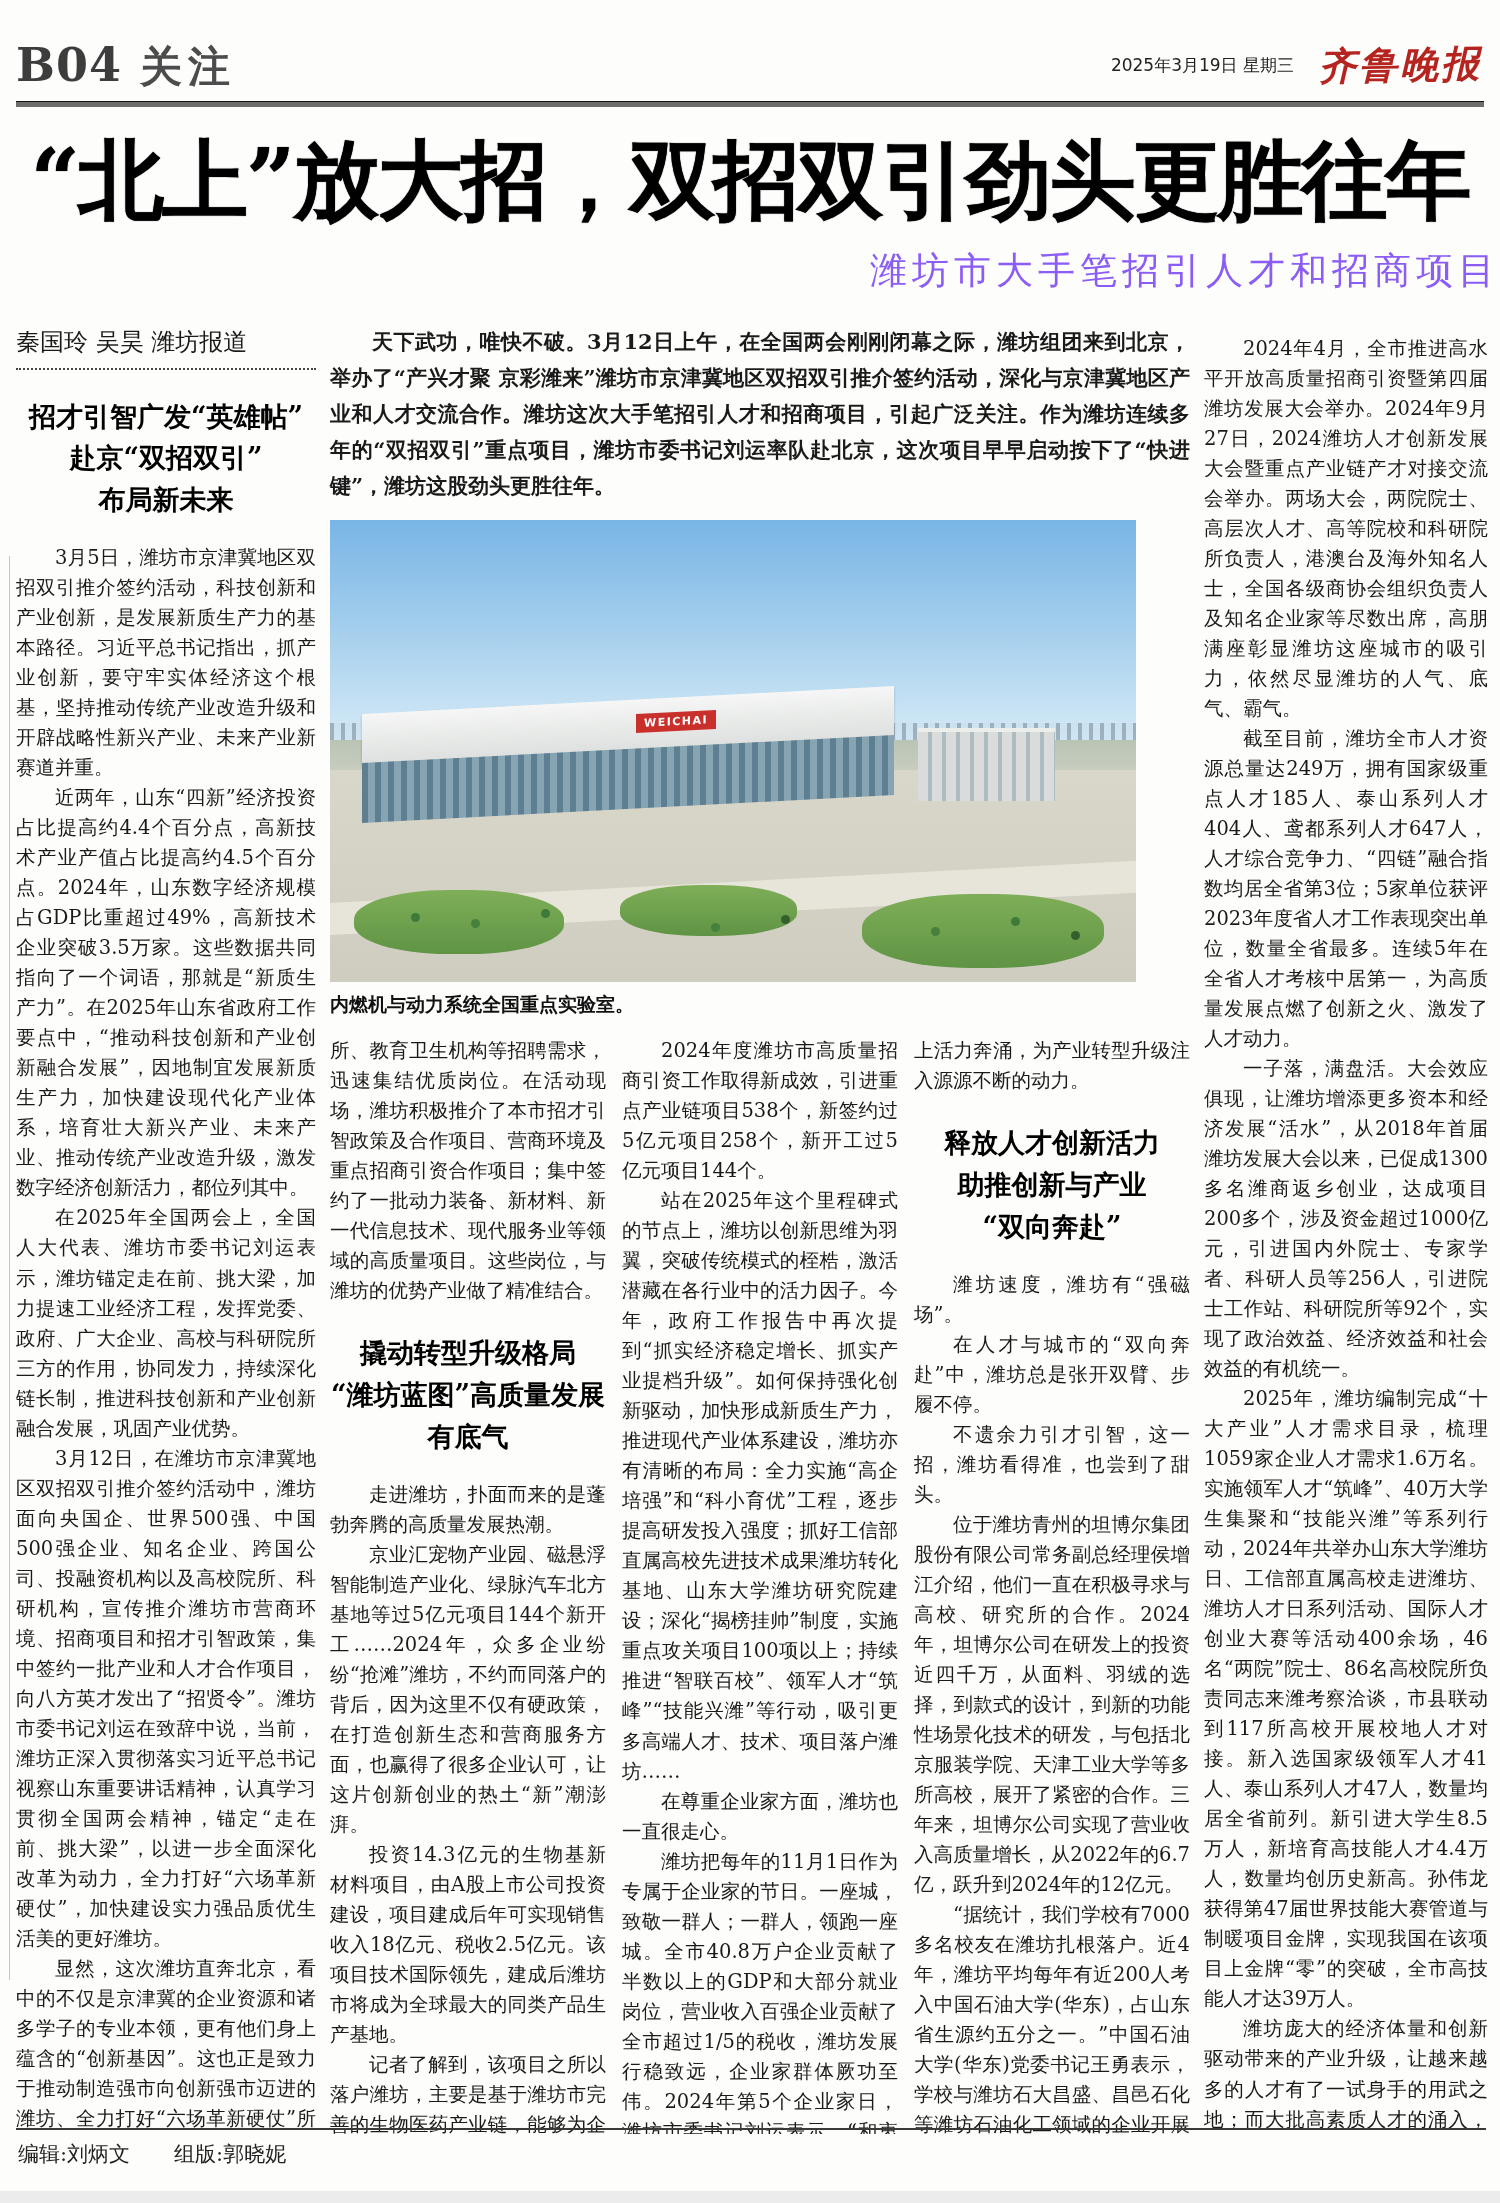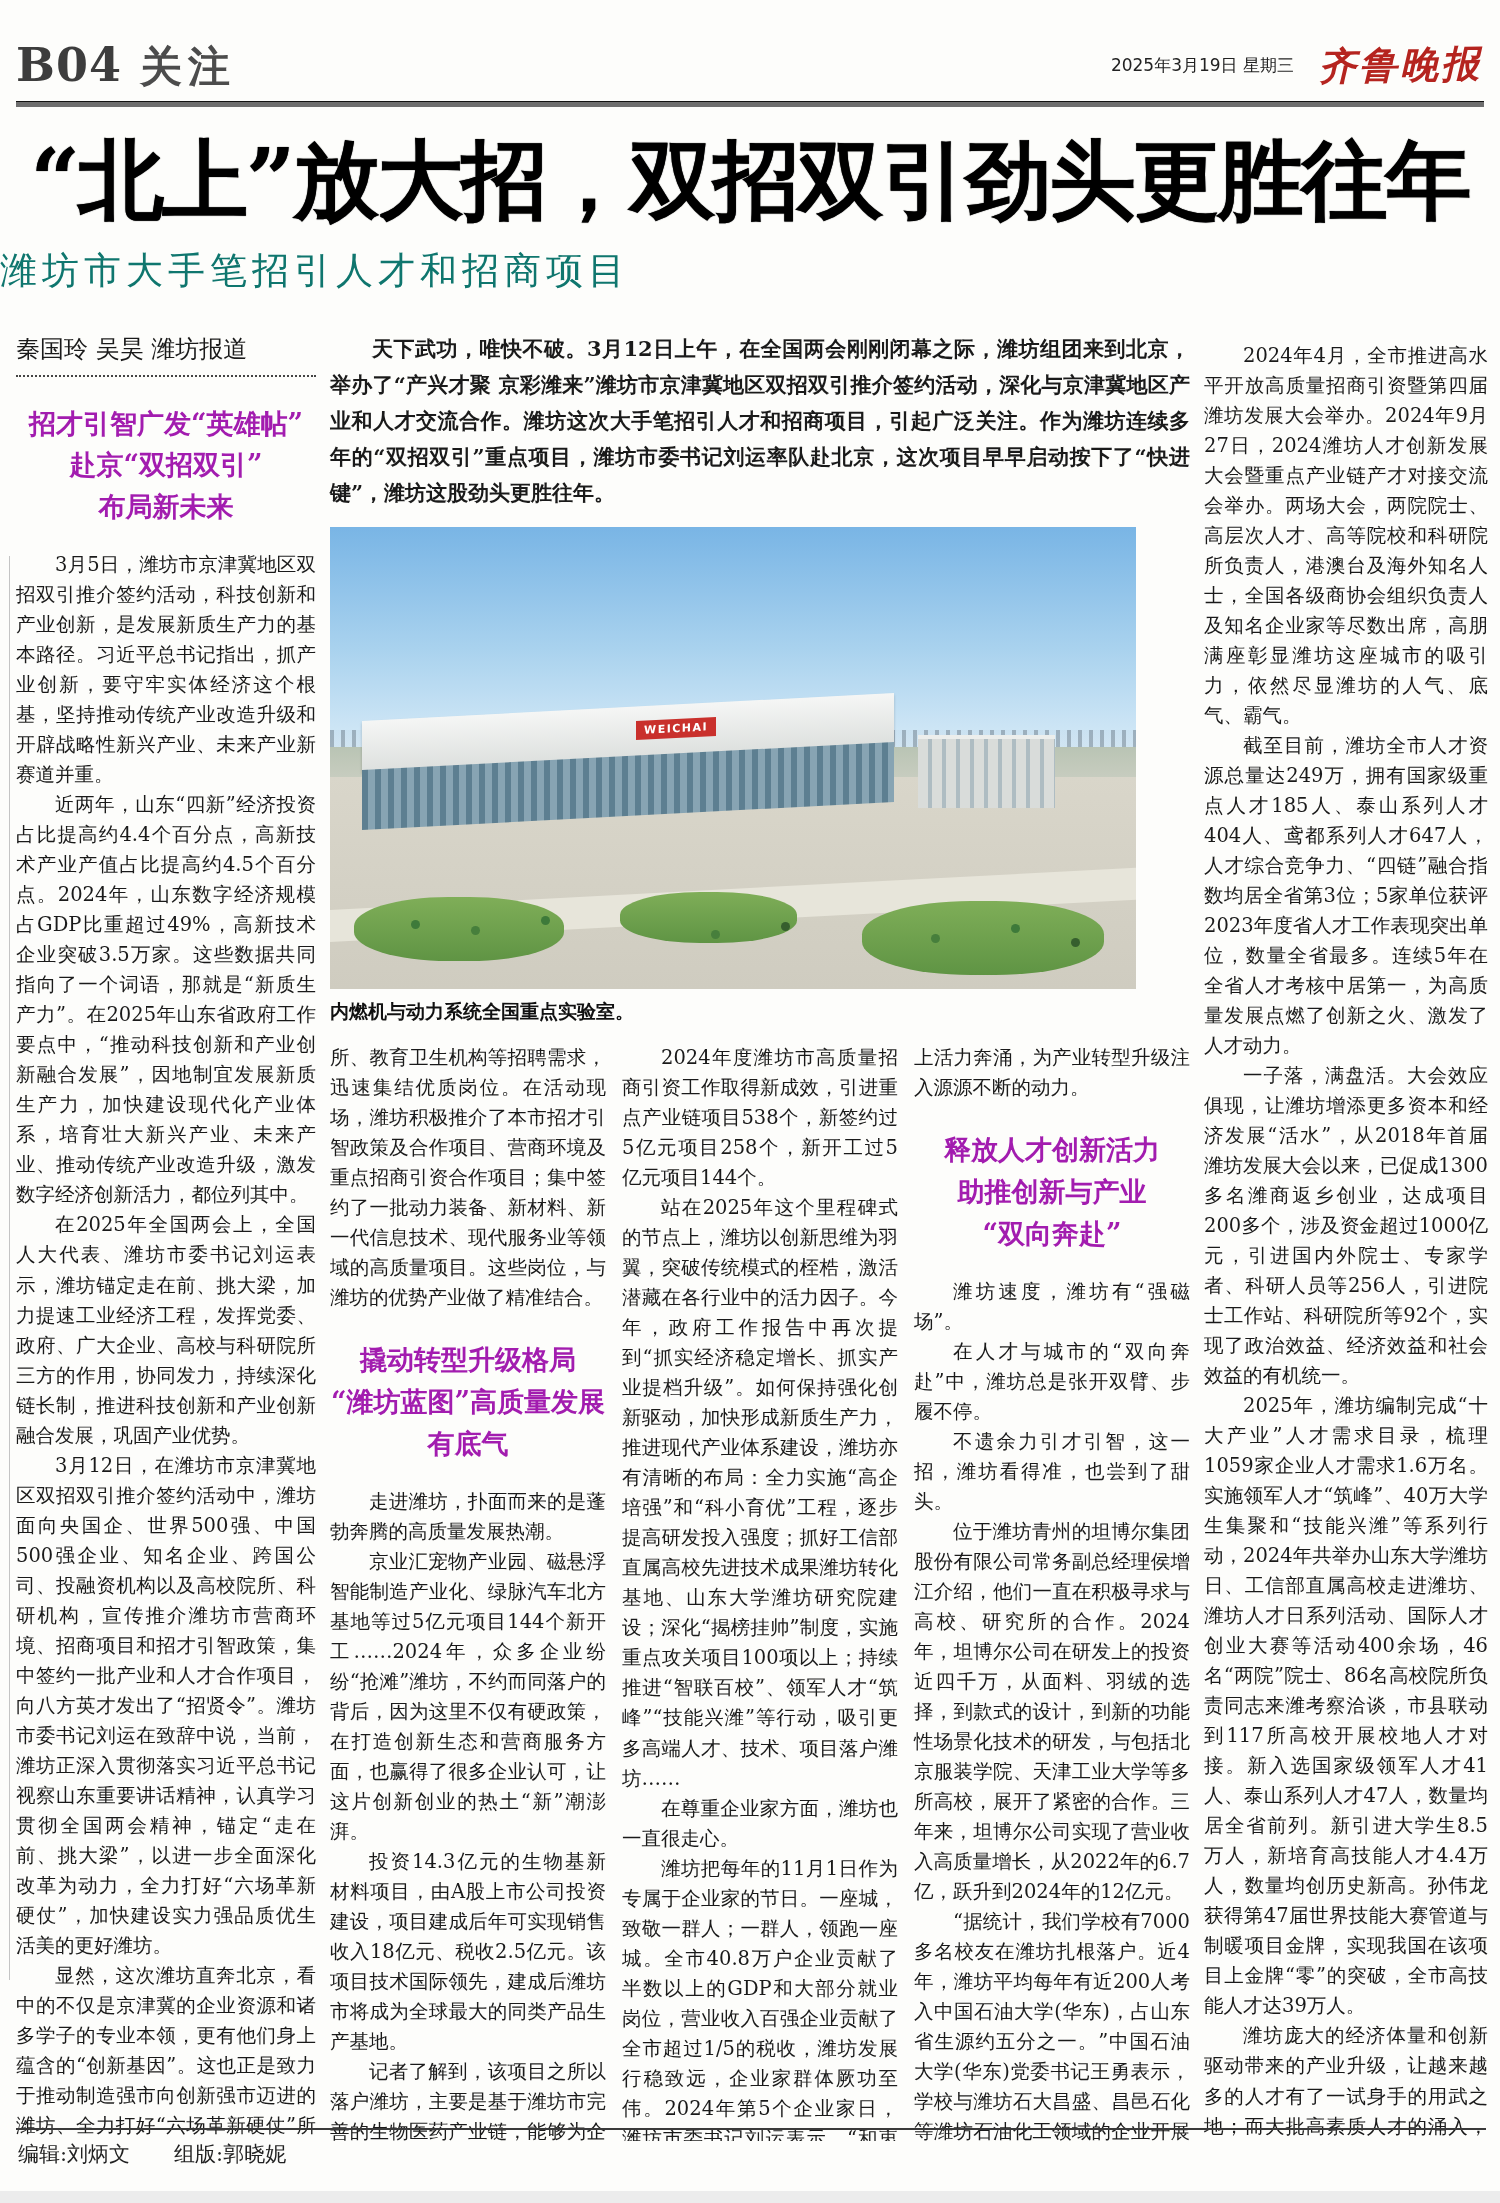--- a/index.html
+++ b/index.html
@@ -16,30 +16,30 @@
   .section{font-size:42px;font-weight:bold;color:#4c4c4c;letter-spacing:6px;}
   .hright{display:flex;align-items:center;gap:24px;padding-bottom:4px;}
   .date{font-size:17px;color:#222;font-family:"DejaVu Sans","Liberation Sans",sans-serif;}
   .masthead{font-size:38px;font-weight:bold;font-style:italic;color:#b5241f;
     letter-spacing:3px;transform:rotate(-1deg);display:inline-block;}
   .hrule{margin:0 16px;height:5px;background:#6e6e6e;border-top:1px solid #111;}
   
   .headline{margin:26px 10px 0;text-align:center;font-size:86px;line-height:1.1;
     font-weight:bold;color:#000;letter-spacing:-2px;white-space:nowrap;
     text-shadow:0 0 1px #000;}
-  .subhead{margin:18px 0 7px;text-align:left;font-size:37px;color:#0f766e;
+  .subhead{margin:18px 0 0;text-align:right;font-size:37px;color:#8b5cf6;
     letter-spacing:5px;font-family:"DejaVu Sans","Liberation Sans",sans-serif;font-weight:500;}
   
   .content{display:flex;gap:14px;padding:26px 12px 0 16px;height:1812px;overflow:hidden;}
   .col1{width:300px;flex:none;}
   .middle{width:860px;flex:none;}
   .col5{width:284px;flex:none;padding-top:12px;}
   .byline{font-size:24px;padding:4px 0 10px;border-bottom:2px dotted #444;margin-bottom:26px;}
   .sechead{font-size:27px;font-weight:bold;text-align:center;line-height:1.55;
-    white-space:pre-line;margin:26px 0 22px;color:#a21caf;}
+    white-space:pre-line;margin:26px 0 22px;color:#000000;}
   .para{margin:0;font-size:19.5px;line-height:1.54;text-align:justify;text-indent:2em;}
   .cont{text-indent:0;}
   .intro{margin:2px 0 16px;font-size:21px;font-weight:bold;line-height:1.72;
     text-align:justify;text-indent:2em;}
   
   .photo-fig{margin:0 54px 18px 0;}
   .photo{position:relative;width:806px;height:462px;overflow:hidden;background:#cfe7f6;}
   .sky{position:absolute;inset:0 0 52% 0;background:linear-gradient(180deg,#79b5e5 0%,#a9d2ee 55%,#d6eaf7 100%);}
   .skyline{position:absolute;left:0;right:0;top:44%;height:22px;opacity:.7;
     background:repeating-linear-gradient(90deg,rgba(95,110,122,.65) 0 4px,rgba(180,200,214,.2) 4px 11px);}

